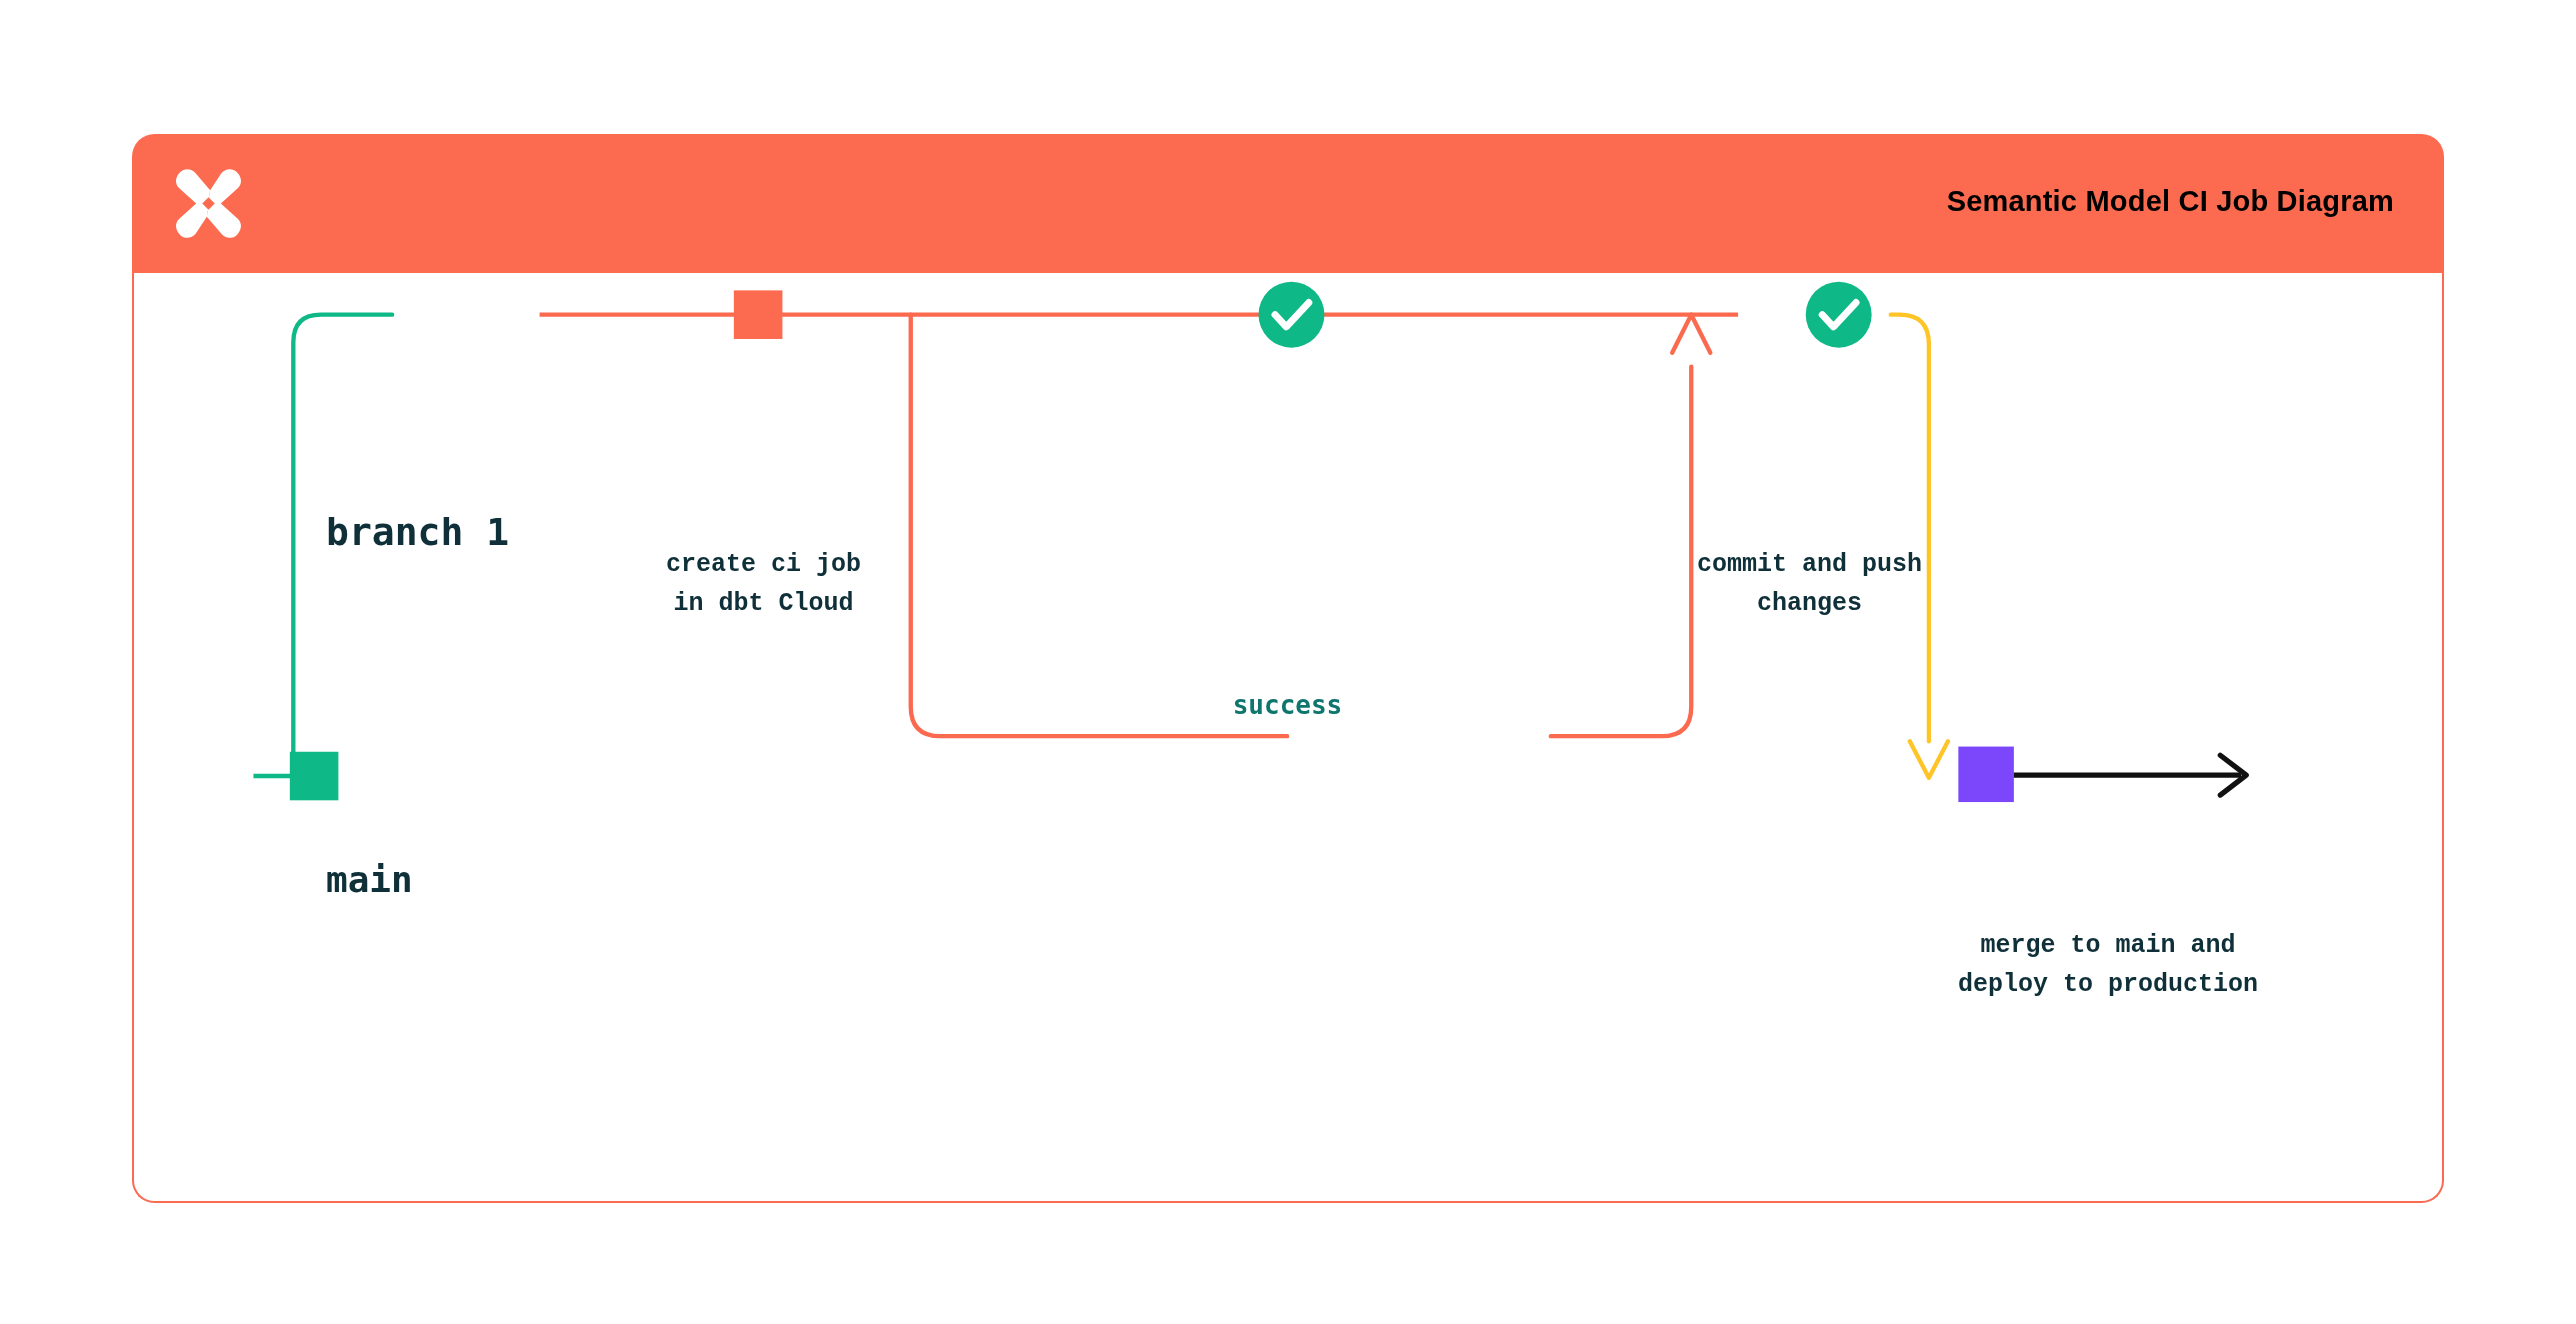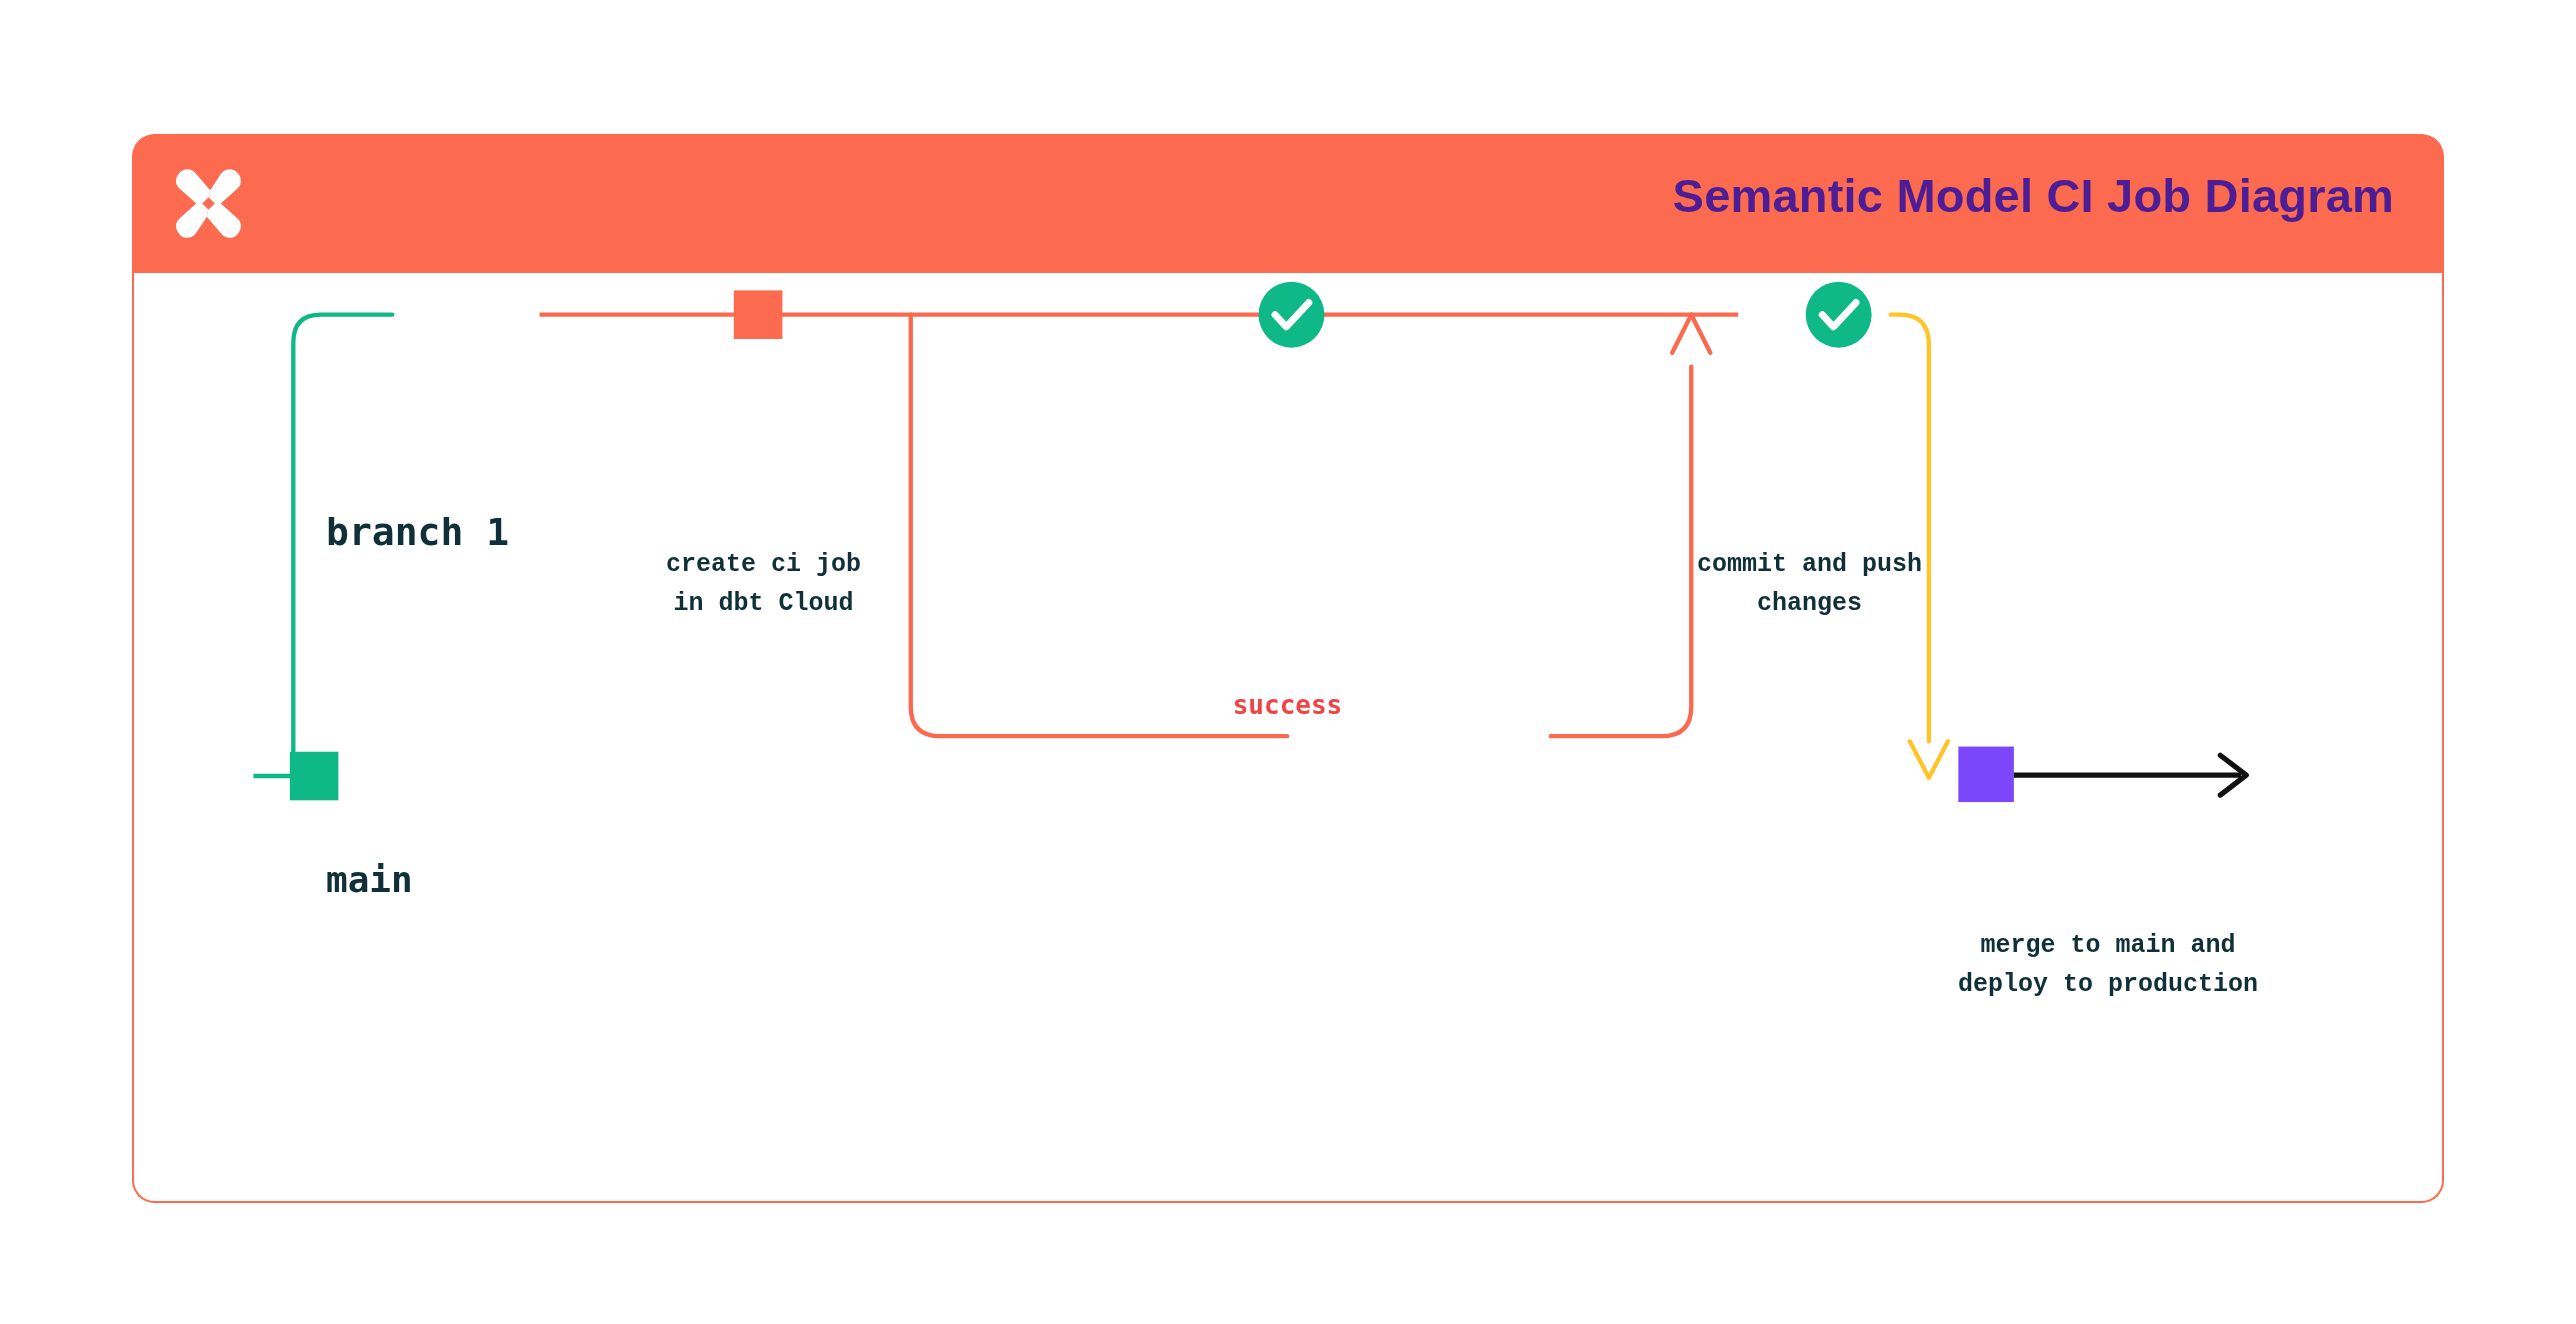--- a/index.html
+++ b/index.html
@@ -61,25 +61,25 @@
     position: absolute;
     left: 35px;
     top: 28px;
     width: 83px;
     height: 83px;
   }
 
   .header-title {
     position: absolute;
     right: 50px;
-    top: 34px;
+    top: 51px;
     font-family: "Liberation Sans", sans-serif;
-    font-size: 47px;
+    font-size: 29px;
     font-weight: 600;
-    color: #4c1d95;
+    color: #000000;
     letter-spacing: 0.2px;
     white-space: nowrap;
   }
 
   
   #diagram {
     position: absolute;
     left: 132px;
     top: 134px;
     width: 2312px;
@@ -124,21 +124,21 @@
 
   .loop-label {
     position: absolute;
     left: 1166px;
     top: 690px;
     width: 243px;
     text-align: center;
     font-family: "DejaVu Sans Mono", "Liberation Mono", monospace;
     font-weight: 700;
     font-size: 26px;
-    color: #ef4444;
+    color: #0f766e;
     background: #ffffff;
     padding: 0 10.4px;
     box-sizing: border-box;
     white-space: nowrap;
   }
 </style>
 </head>
 <body>
 
 <div id="stage">

